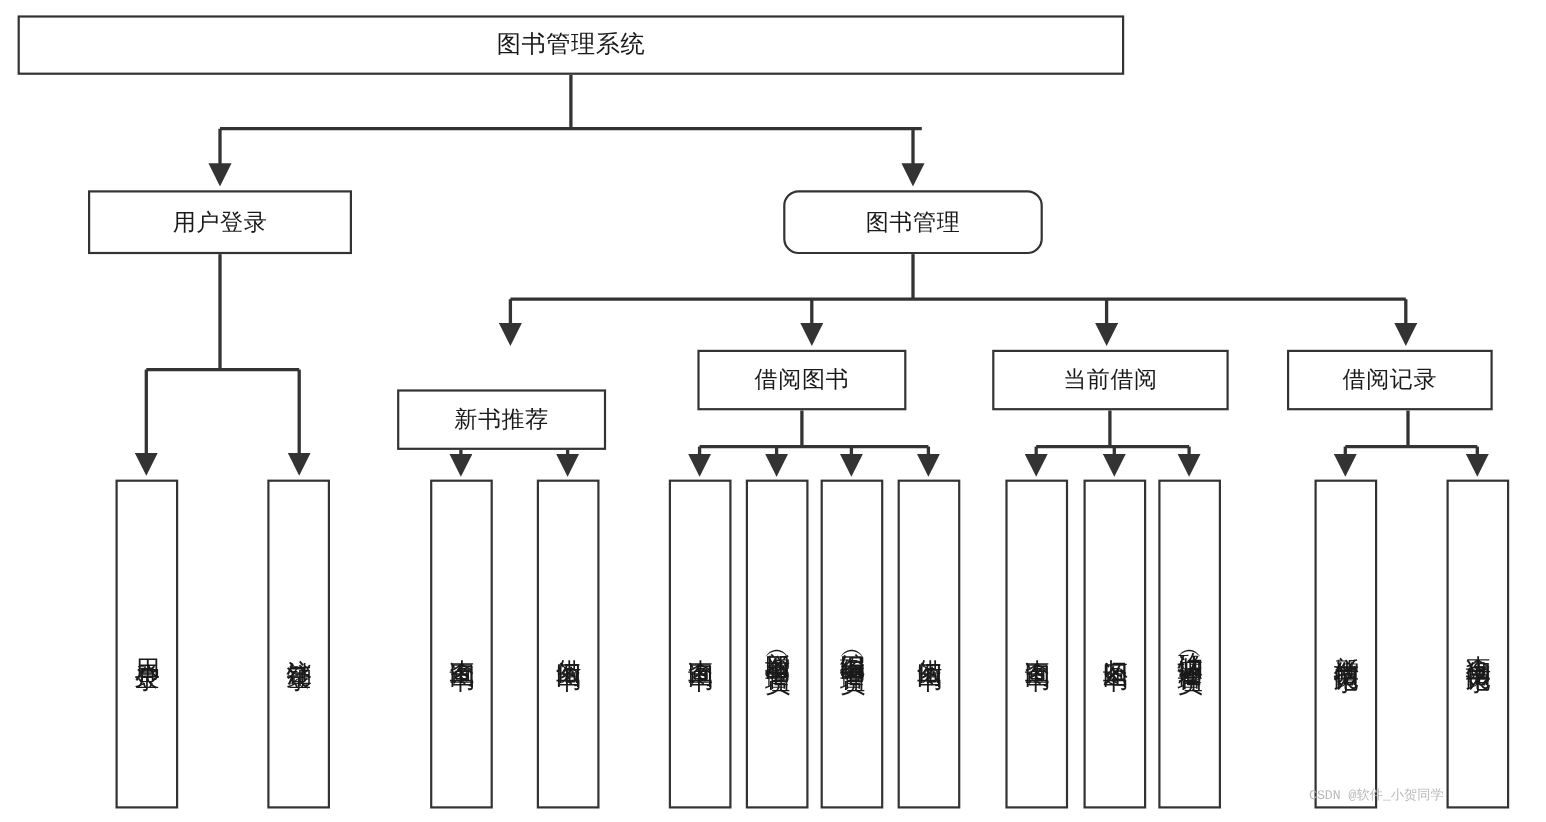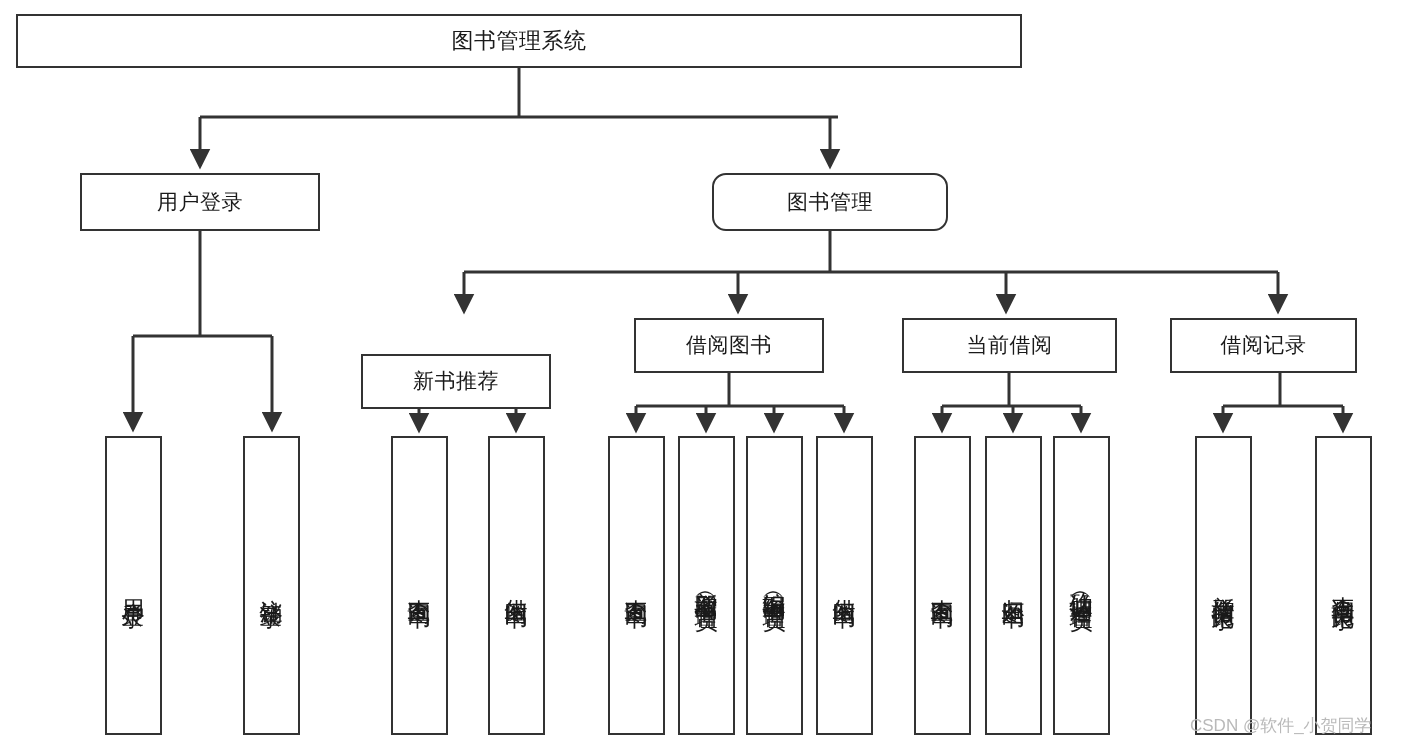--- a/index.html
+++ b/index.html
@@ -56,25 +56,25 @@
     text-orientation: upright;
     font-size: 23px;
     line-height: 1.05;
     letter-spacing: 2.5px;
     max-height: 286px;
   }
   #watermark {
     position: absolute;
     left: 1190px;
     top: 714px;
-    font-size: 17px;
+    font-size: 12px;
     color: #b9b9b9;
     white-space: nowrap;
     z-index: 5;
-    font-family: Liberation Sans, sans-serif;
+    font-family: Liberation Mono, monospace;
   }
 </style>
 </head>
 <body>
 
 <div id="canvas">
 
   <svg id="wires" viewBox="0 0 1405 747">
     <defs>
       <marker id="arrow" viewBox="0 0 12 12" refX="10" refY="6" markerWidth="7" markerHeight="7" orient="auto-start-reverse">

